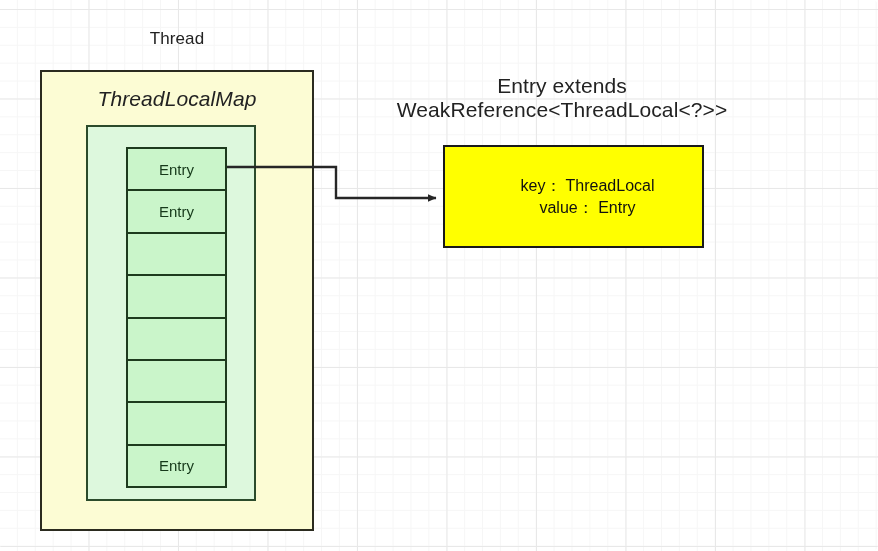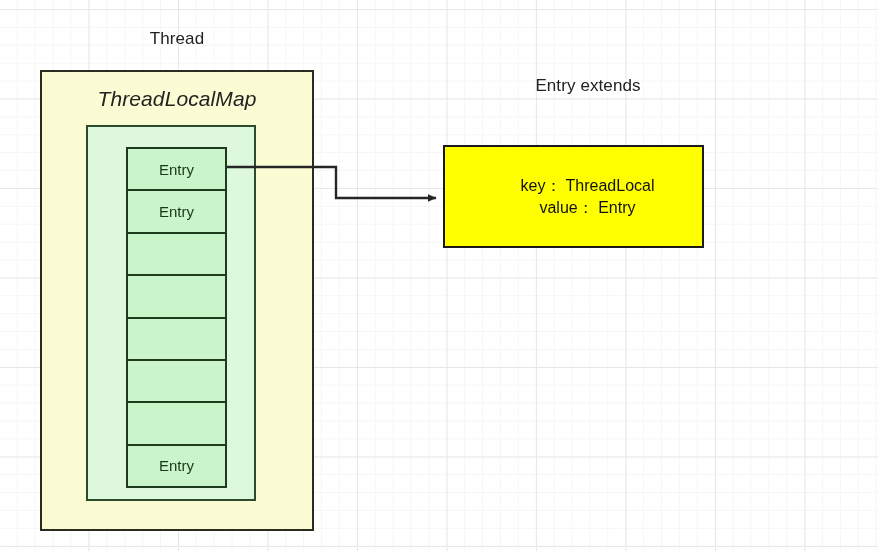--- a/index.html
+++ b/index.html
@@ -99,24 +99,24 @@
     align-items: center;
     justify-content: center;
     color: #16391a;
     font-size: 15px;
     font-family: "Liberation Sans", sans-serif;
   }
   .entry-cell:last-child { margin-bottom: 0; }
 
   
   #entry-caption {
-    left: 418px;
+    left: 392px;
     top: 74px;
     width: 340px;
-    font-size: 17px;
+    font-size: 21px;
     line-height: 24px;
     white-space: normal;
   }
 
   
   #entry-detail-box {
     position: absolute;
     left: 443px;
     top: 145px;
     width: 261px;
@@ -166,20 +166,21 @@
     <div class="entry-cell"></div>
     <div class="entry-cell"></div>
     <div class="entry-cell"></div>
     <div class="entry-cell"></div>
     <div class="entry-cell"></div>
     <div class="entry-cell">Entry</div>
   </div>
 
   <div class="lbl" id="entry-caption">
     <div>Entry extends</div>
+    <div>WeakReference&lt;ThreadLocal&lt;?&gt;&gt;</div>
   </div>
 
   <div id="entry-detail-box">
     <div class="kv">key： ThreadLocal</div>
     <div class="kv">value： Entry</div>
   </div>
 
   <svg id="connector-svg" viewBox="0 0 878 551" xmlns="http://www.w3.org/2000/svg">
     <defs>
       <marker id="arrowhead" markerWidth="9" markerHeight="8" refX="8.5" refY="4" orient="auto" markerUnits="userSpaceOnUse">

